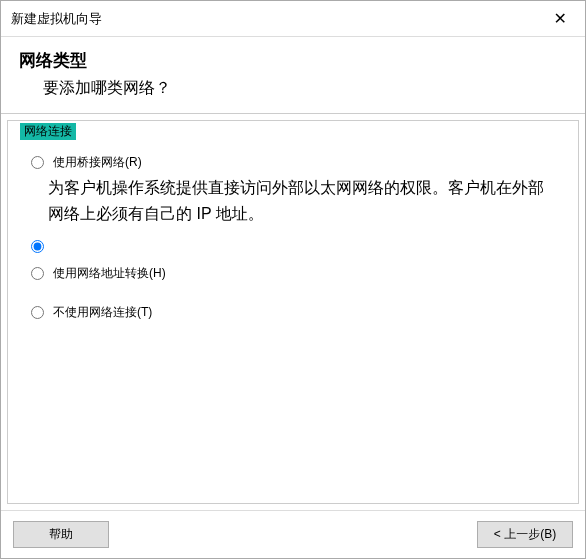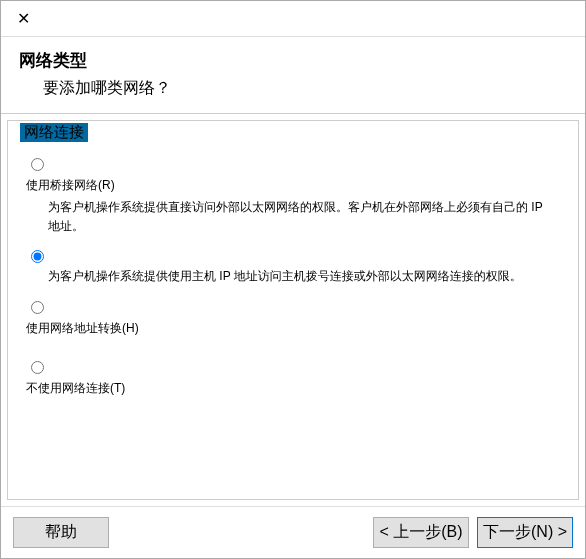--- a/index.html
+++ b/index.html
@@ -36,64 +36,64 @@
     margin: 6px 6px 0 6px;
     padding: 0;
   }
   .group-box {
     margin: 0;
     padding: 4px 12px 12px 12px;
   }
   .group-label {
     position: relative;
     top: -2px;
-    background: #0369a1;
+    background: #14b8a6;
     display: inline-block;
     padding: 0 4px;
-    font-size: 15px;
+    font-size: 12px;
   }
   .option {
     margin: 12px 0 0 6px;
     display: flex;
     align-items: flex-start;
     gap: 6px;
-    flex-direction: column;
   }
   .option input[type=radio] { margin-top: 2px; }
   .opt-label { font-size: 12px; cursor: pointer; }
   .opt-desc {
     margin: 4px 0 6px 28px;
-    font-size: 12px;
+    font-size: 16px;
     line-height: 1.6;
     max-width: 500px;
   }
   .footer {
     display: flex;
     align-items: center;
     padding: 10px 12px;
     gap: 8px;
     border-top: 1px solid #ddd;
     margin-top: 6px;
   }
   .spacer { flex: 1; }
   button {
     font-family: inherit;
-    font-size: 16px;
+    font-size: 12px;
     background: #e1e1e1;
     border: 1px solid #adadad;
     padding: 4px 0;
     min-width: 96px;
     cursor: pointer;
   }
   button.primary { border: 1.5px solid #0078d7; }
 </style>
 </head>
 <body>
 
 <div class="titlebar">
+  <span>新建虚拟机向导</span>
   <span class="close-x">✕</span>
 </div>
 
 <div class="header">
   <div class="header-title">网络类型</div>
   <div class="header-sub">要添加哪类网络？</div>
 </div>
 
 <div class="body">
   <div class="group-box">
@@ -101,32 +101,30 @@
 
     <div class="option">
       <input type="radio" name="net" style="">
       <label class="opt-label">使用桥接网络(R)</label>
     </div>
     <div class="opt-desc">为客户机操作系统提供直接访问外部以太网网络的权限。客户机在外部网络上必须有自己的 IP 地址。</div>
 
     <div class="option">
       <input type="radio" name="net" checked="" style="">
     </div>
-    <div class="opt-desc">为客户机操作系统提供使用主机 IP 地址访问主机拨号连接或外部以太网网络连接的权限。</div>
 
     <div class="option">
       <input type="radio" name="net" style="">
       <label class="opt-label">使用网络地址转换(H)</label>
     </div>
 
     <div class="option" style="margin-top:22px">
       <input type="radio" name="net" style="">
       <label class="opt-label">不使用网络连接(T)</label>
     </div>
   </div>
 </div>
 
 <div class="footer">
   <button>帮助</button>
   <div class="spacer"></div>
   <button>&lt; 上一步(B)</button>
-  <button class="primary">下一步(N) &gt;</button>
 </div>
 
 </body></html>

